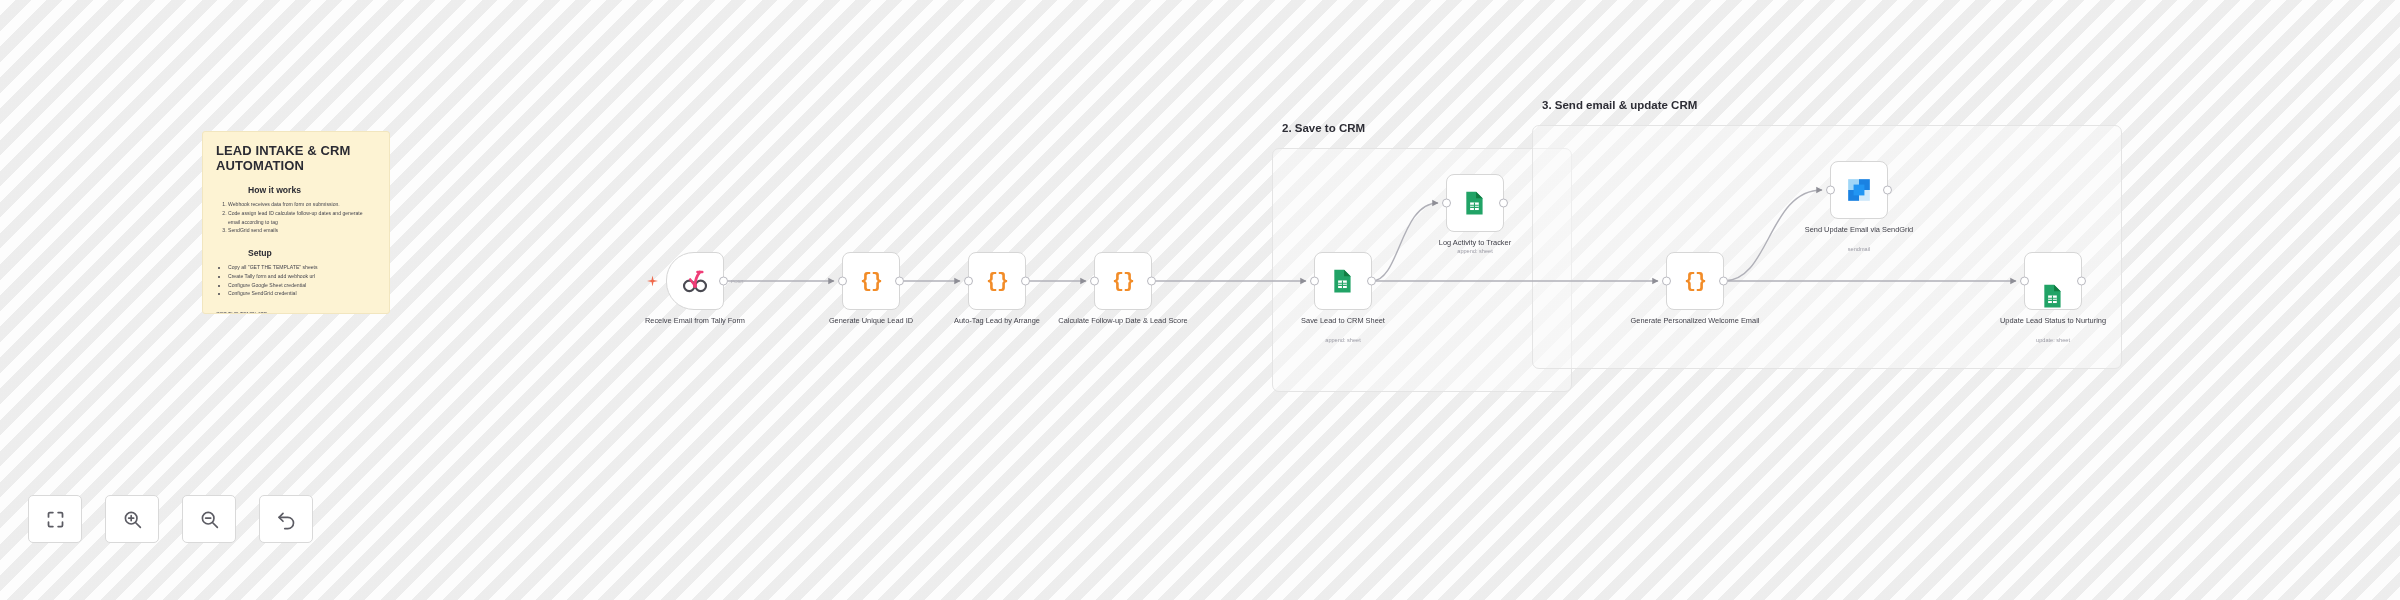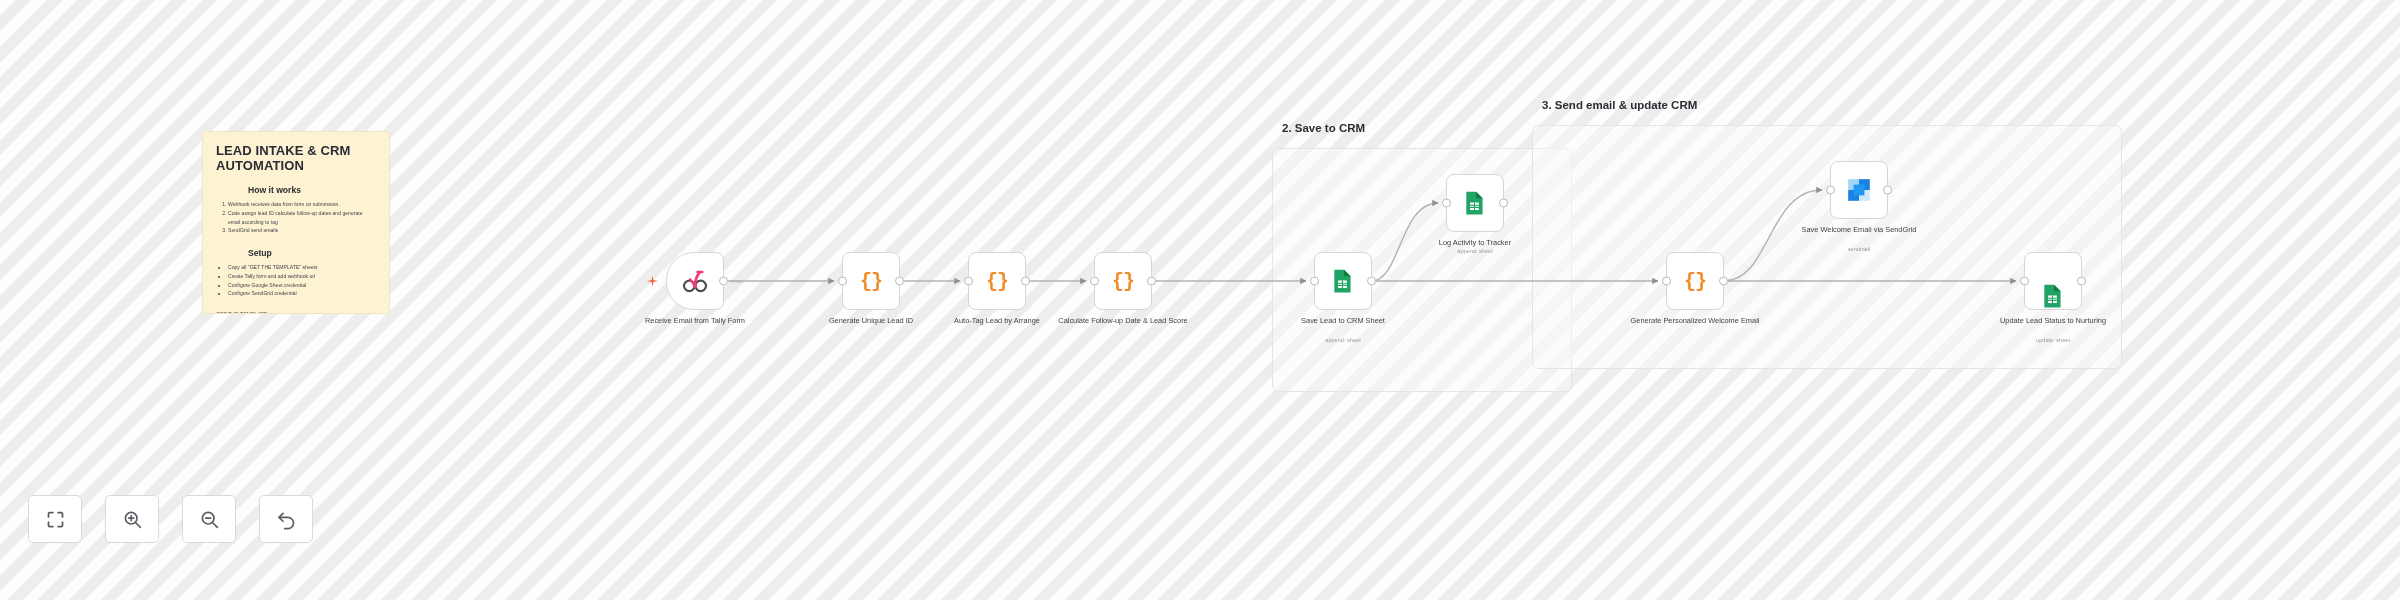--- a/index.html
+++ b/index.html
@@ -357,21 +357,21 @@
   <div class="node" style="left:1830px; top:161px;">
     <svg width="26" height="26" viewBox="0 0 24 24">
       <rect x="2" y="2" width="10" height="10" fill="#9fd6f7"></rect>
       <rect x="12" y="2" width="10" height="10" fill="#1a82e2"></rect>
       <rect x="2" y="12" width="10" height="10" fill="#1a82e2"></rect>
       <rect x="12" y="12" width="10" height="10" fill="#cfe9fb"></rect>
       <rect x="7" y="7" width="10" height="10" fill="#2196f3"></rect>
     </svg>
     <span class="dot in"></span>
     <span class="dot out"></span>
-    <div class="node-label">Save Welcome Email via SendGrid</div>
+    <div class="node-label">Send Update Email via SendGrid</div>
     <div class="node-sub l2">sendmail</div>
   </div>
 
   <div class="node" style="left:2024px; top:252px;align-items:flex-end;">
     <svg width="26" height="26" viewBox="0 0 24 24">
       <path d="M4 1.5h9l6 6v15H4z" fill="#21a366"></path>
       <path d="M13 1.5l6 6h-6z" fill="#107c41"></path>
       <rect x="7.5" y="11.5" width="8" height="7" fill="#ffffff"></rect>
       <g stroke="#21a366" stroke-width="1">
         <path d="M7.5 14h8 M7.5 16h8 M11.5 11.5v7"></path>

